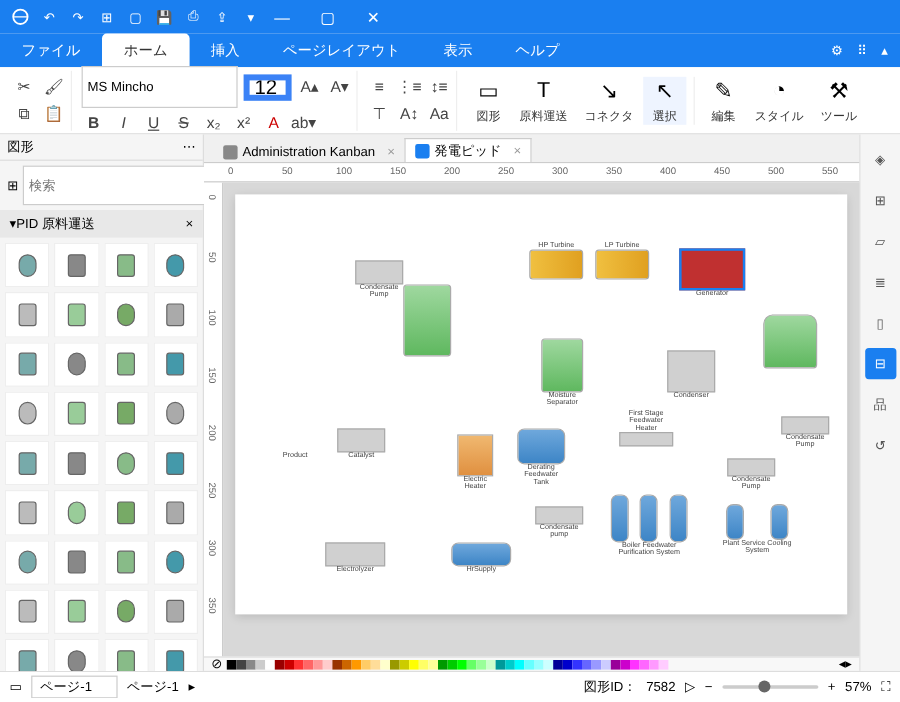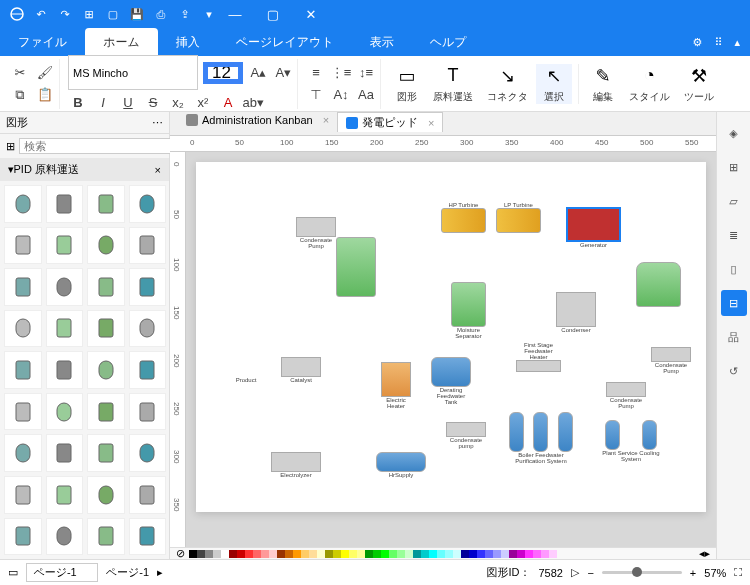--- a/index.html
+++ b/index.html
@@ -27,28 +27,28 @@
 .bigbtn { display:flex; flex-direction:column; align-items:center; gap:2px; padding:0 6px; cursor:pointer; }
 .bigbtn .bigicon { width:24px; height:24px; display:flex; align-items:center; justify-content:center; font-size:18px; }
 .bigbtn .biglabel { font-size:10px; color:#333; }
 
 .workarea { display:flex; height:447px; }
 
 .left-panel { width:170px; background:#f5f5f5; display:flex; flex-direction:column; border-right:1px solid #ddd; }
 .lp-header { display:flex; align-items:center; padding:3px 6px; border-bottom:1px solid #ddd; font-size:11px; }
 .lp-header .spacer { flex:1; }
 .lp-search { display:flex; padding:4px 6px; gap:4px; align-items:center; }
-.lp-search input { flex:1; height:16px; border:1px solid #ccc; padding:0 4px; font-size:11px; }
+.lp-search input { flex:1; height:33px; border:1px solid #ccc; padding:0 4px; font-size:11px; }
 .lp-category { background:#e8e8e8; padding:4px 8px; font-size:11px; display:flex; align-items:center; }
 .lp-category .spacer { flex:1; }
 .shape-grid { flex:1; overflow:auto; padding:4px; display:grid; grid-template-columns:repeat(4,1fr); gap:4px; }
 .shape-cell { aspect-ratio:1; background:#fff; border:1px solid #eee; display:flex; align-items:center; justify-content:center; cursor:pointer; }
 
 .canvas-area { flex:1; display:flex; flex-direction:column; background:#e0e0e0; position:relative; }
-.doc-tabs { height:24px; background:#f0f0f0; display:flex; align-items:flex-start; padding-left:8px; border-bottom:1px solid #ccc; }
+.doc-tabs { height:24px; background:#f0f0f0; display:flex; align-items:flex-end; padding-left:8px; border-bottom:1px solid #ccc; }
 .doc-tab { padding:2px 8px; font-size:11px; display:flex; align-items:center; gap:4px; cursor:pointer; }
 .doc-tab.active { background:#fff; border:1px solid #ccc; border-bottom:none; }
 .doc-tab .tab-icon { width:12px; height:12px; background:#1a7ff0; border-radius:2px; display:inline-block; }
 .doc-tab .close { margin-left:6px; color:#999; }
 .doc-tab.file .tab-icon { background:#888; }
 .hruler { height:16px; background:#fff; border-bottom:1px solid #ccc; font-size:8px; color:#666; position:relative; overflow:hidden; }
 .hruler span { position:absolute; top:2px; }
 .canvas-scroll { flex:1; overflow:hidden; display:flex; background:#d8d8d8; }
 .vruler { width:16px; background:#fff; border-right:1px solid #ccc; font-size:8px; color:#666; position:relative; overflow:hidden;}
 .vruler span { position:absolute; left:2px; writing-mode:vertical-rl; }

